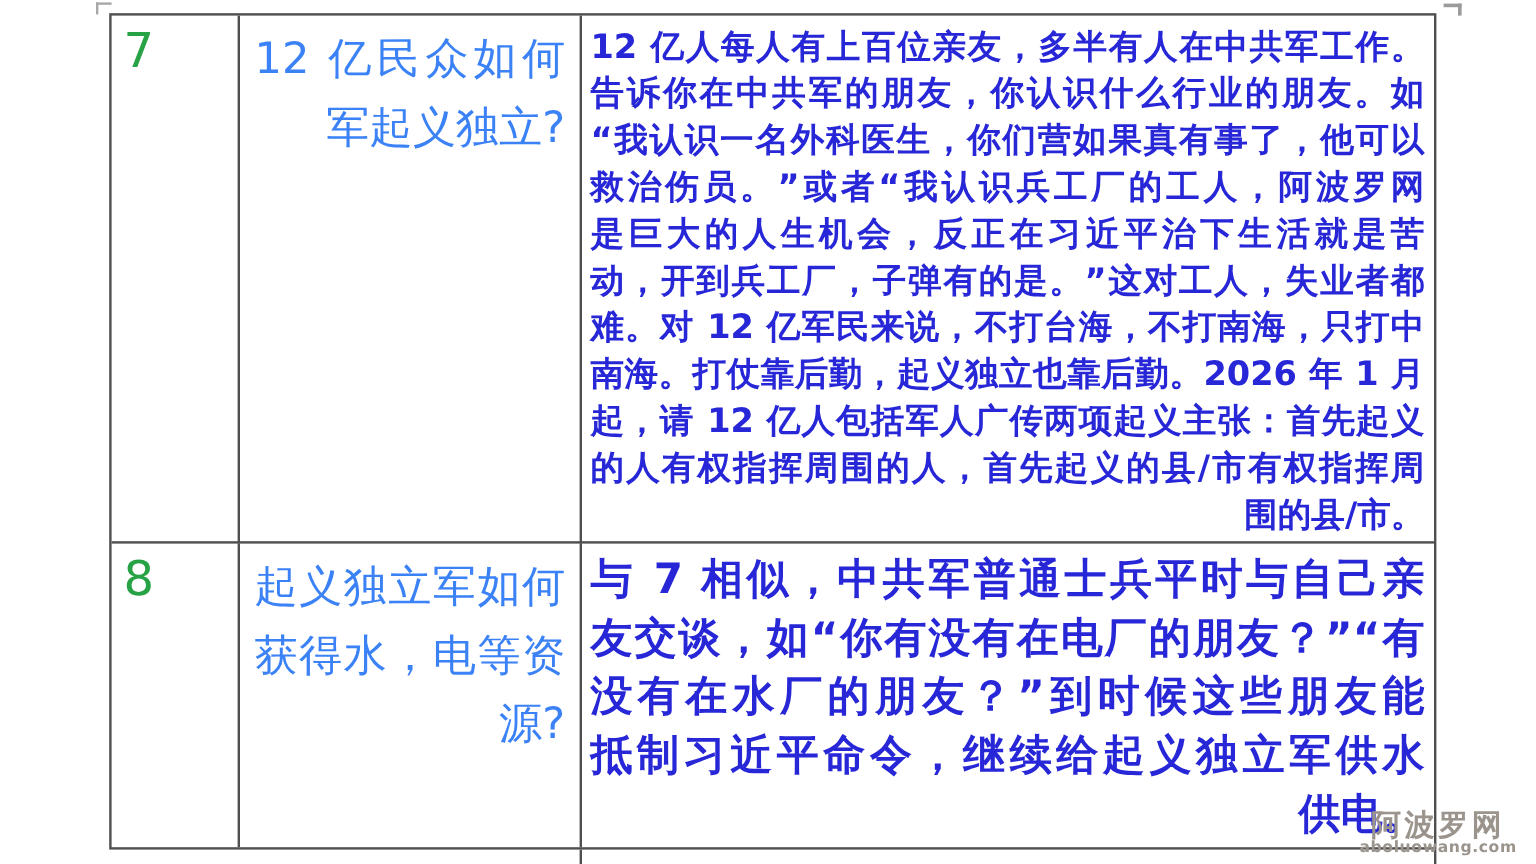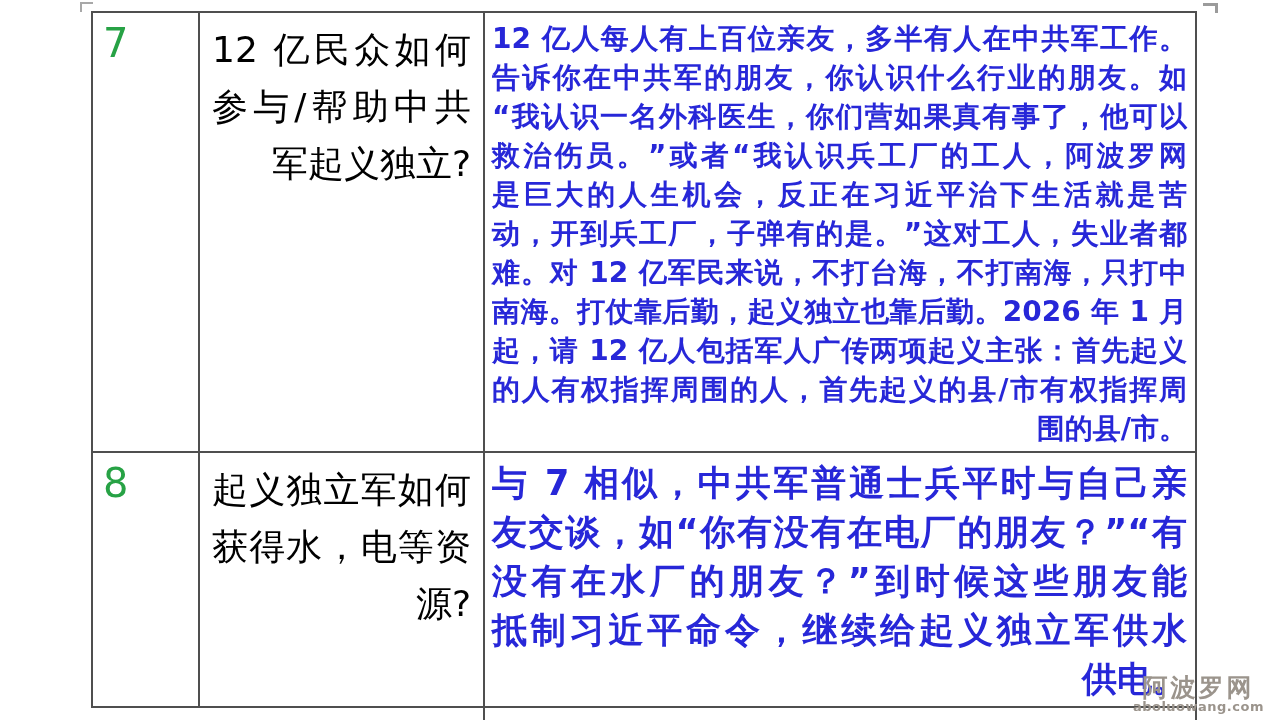--- a/index.html
+++ b/index.html
@@ -17,21 +17,21 @@
     display:grid;
     grid-template-columns:107px 285px 1fr;
     grid-template-rows:440px 1fr;
     background:#fff;
   }
   .cell{box-sizing:border-box;overflow:hidden;}
   .b-right{border-right:2px solid #4f4f4f;}
   .b-bottom{border-bottom:2px solid #4f4f4f;}
 
   .num-cell{padding:8px 4px 0 10px;color:#27a245;font-size:40px;line-height:44px;}
-  .q-cell{padding:8px 12px 2px 12px;color:#000000;font-size:36px;}
+  .q-cell{padding:8px 12px 2px 12px;color:#3b82f6;font-size:36px;}
   .q-cell .line{line-height:57px;}
   .a-cell{color:#2727d8;font-weight:bold;}
   .a-cell-7{padding:6px 8px 0 7px;font-size:28px;}
   .a-cell-7 .line{line-height:39px;}
   .a-cell-8{padding:6px 8px 16px 7px;font-size:35px;}
   .a-cell-8 .line{line-height:49px;}
 
   .jl{text-align:justify;text-align-last:justify;text-justify:inter-character;}
   .ll{text-align:right;}
 
@@ -58,21 +58,20 @@
   <div class="corner corner-tl"></div>
   <div class="corner corner-tr"></div>
 
   <div class="qa-table">
 
     <div class="cell num-cell b-right b-bottom">
       <span>7</span>
     </div>
     <div class="cell q-cell b-right b-bottom">
       <div class="line jl">12 亿民众如何</div>
-      <div class="line jl">参与/帮助中共</div>
       <div class="line ll">军起义独立?</div>
     </div>
     <div class="cell a-cell a-cell-7 b-bottom">
       <div class="line jl">12 亿人每人有上百位亲友，多半有人在中共军工作。</div>
       <div class="line jl">告诉你在中共军的朋友，你认识什么行业的朋友。如</div>
       <div class="line jl">“我认识一名外科医生，你们营如果真有事了，他可以</div>
       <div class="line jl">救治伤员。”或者“我认识兵工厂的工人，阿波罗网</div>
       <div class="line jl">是巨大的人生机会，反正在习近平治下生活就是苦</div>
       <div class="line jl">动，开到兵工厂，子弹有的是。”这对工人，失业者都</div>
       <div class="line jl">难。对 12 亿军民来说，不打台海，不打南海，只打中</div>

